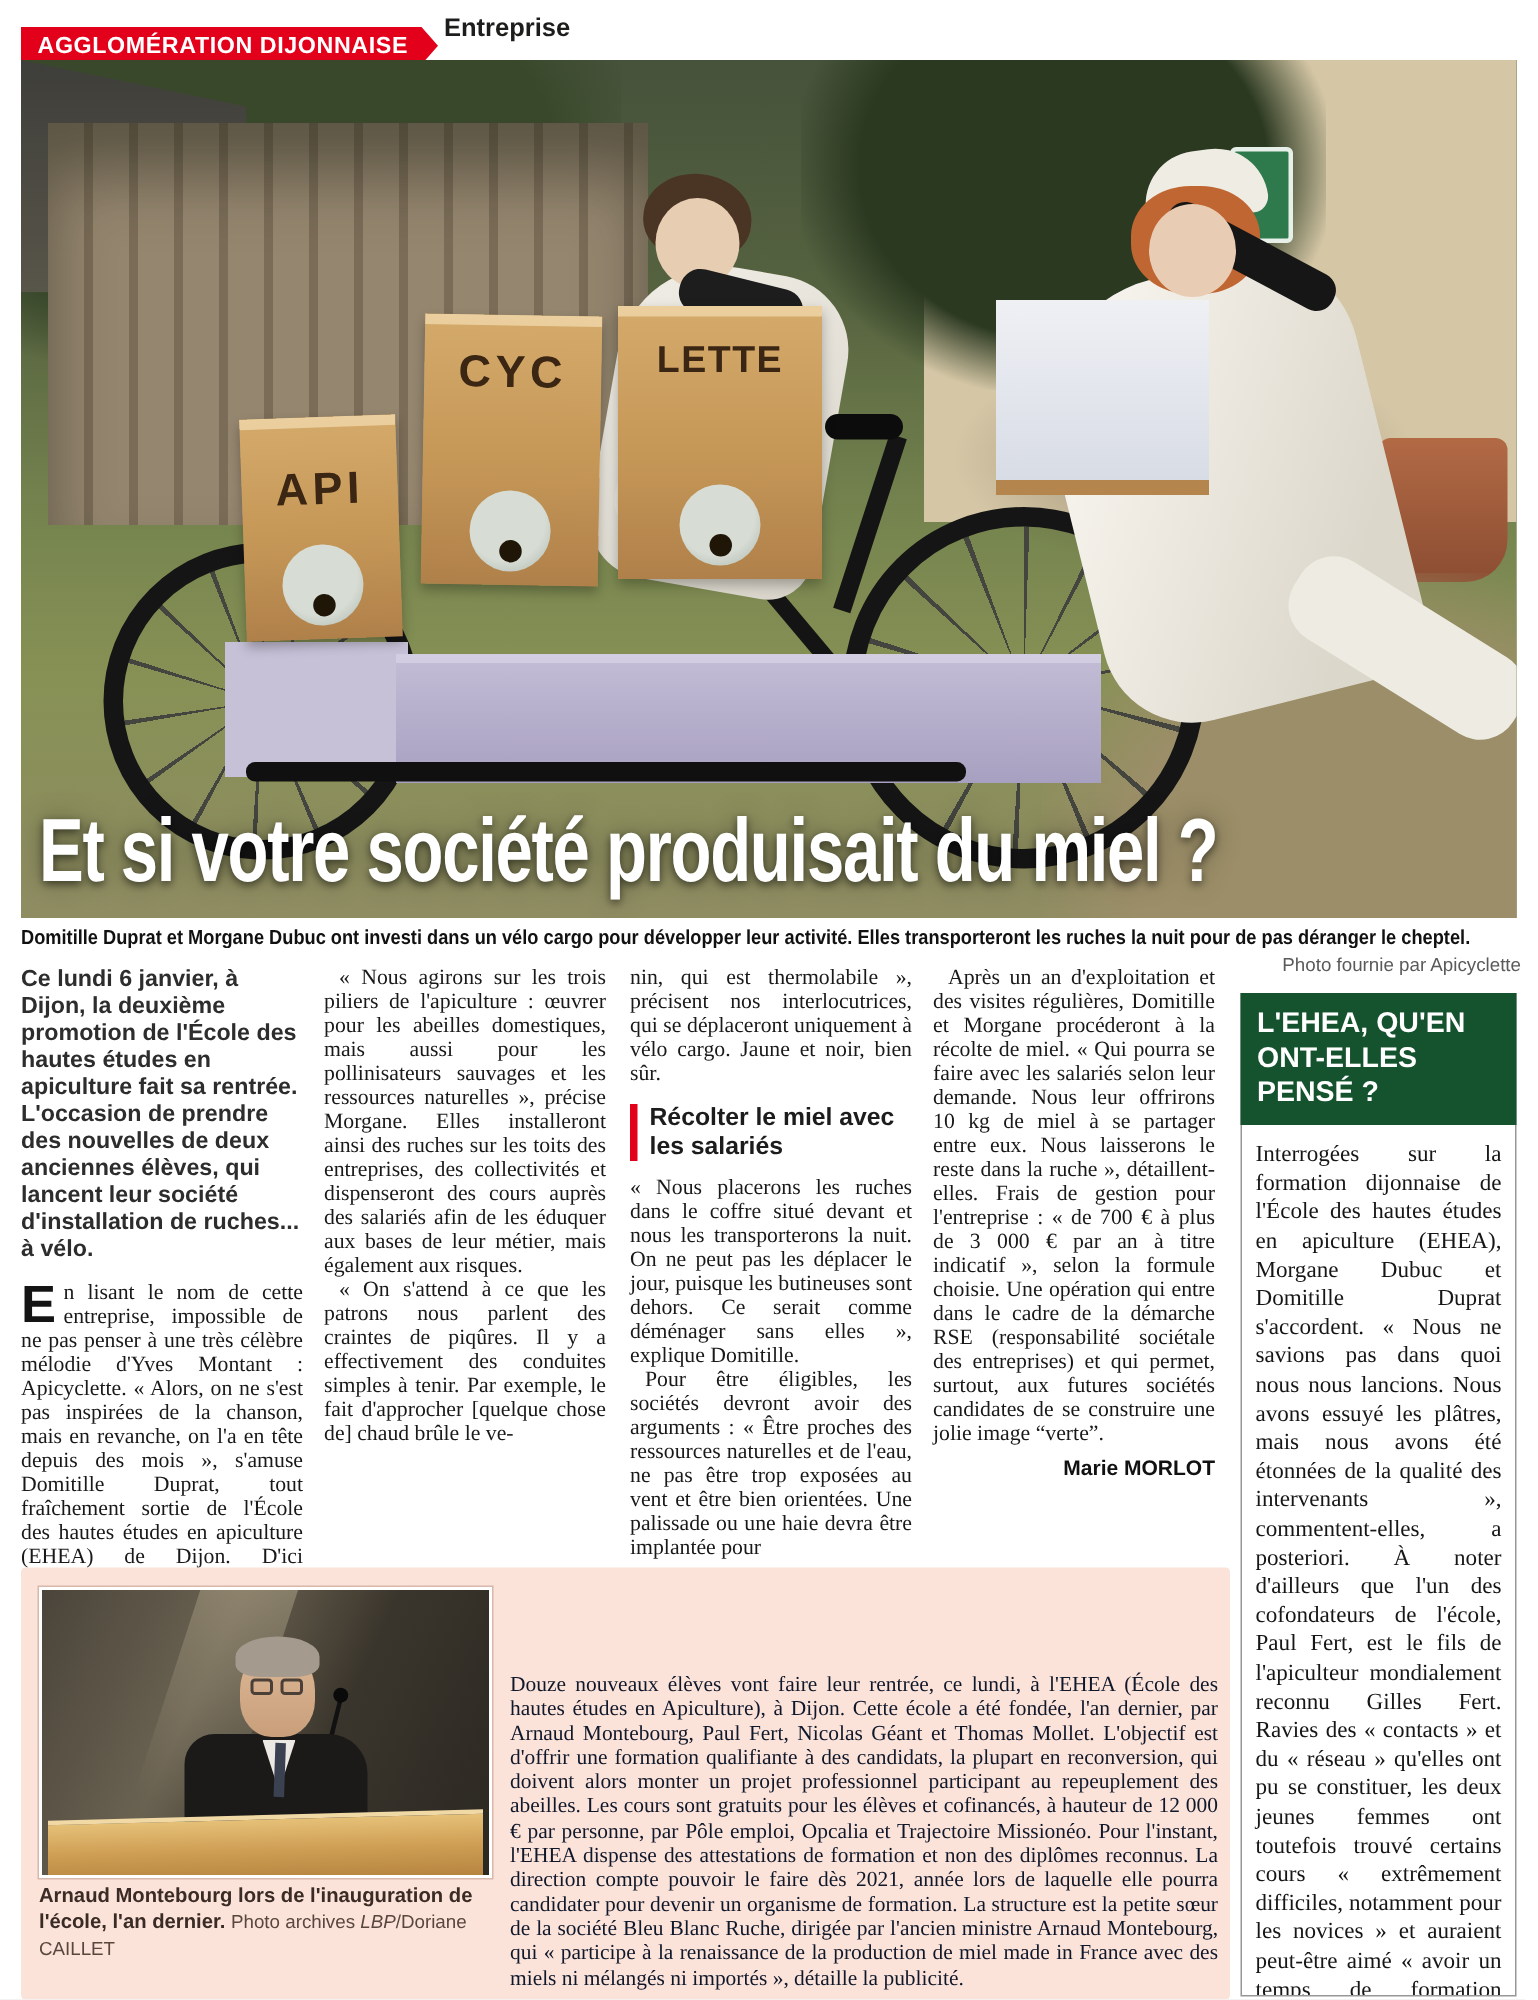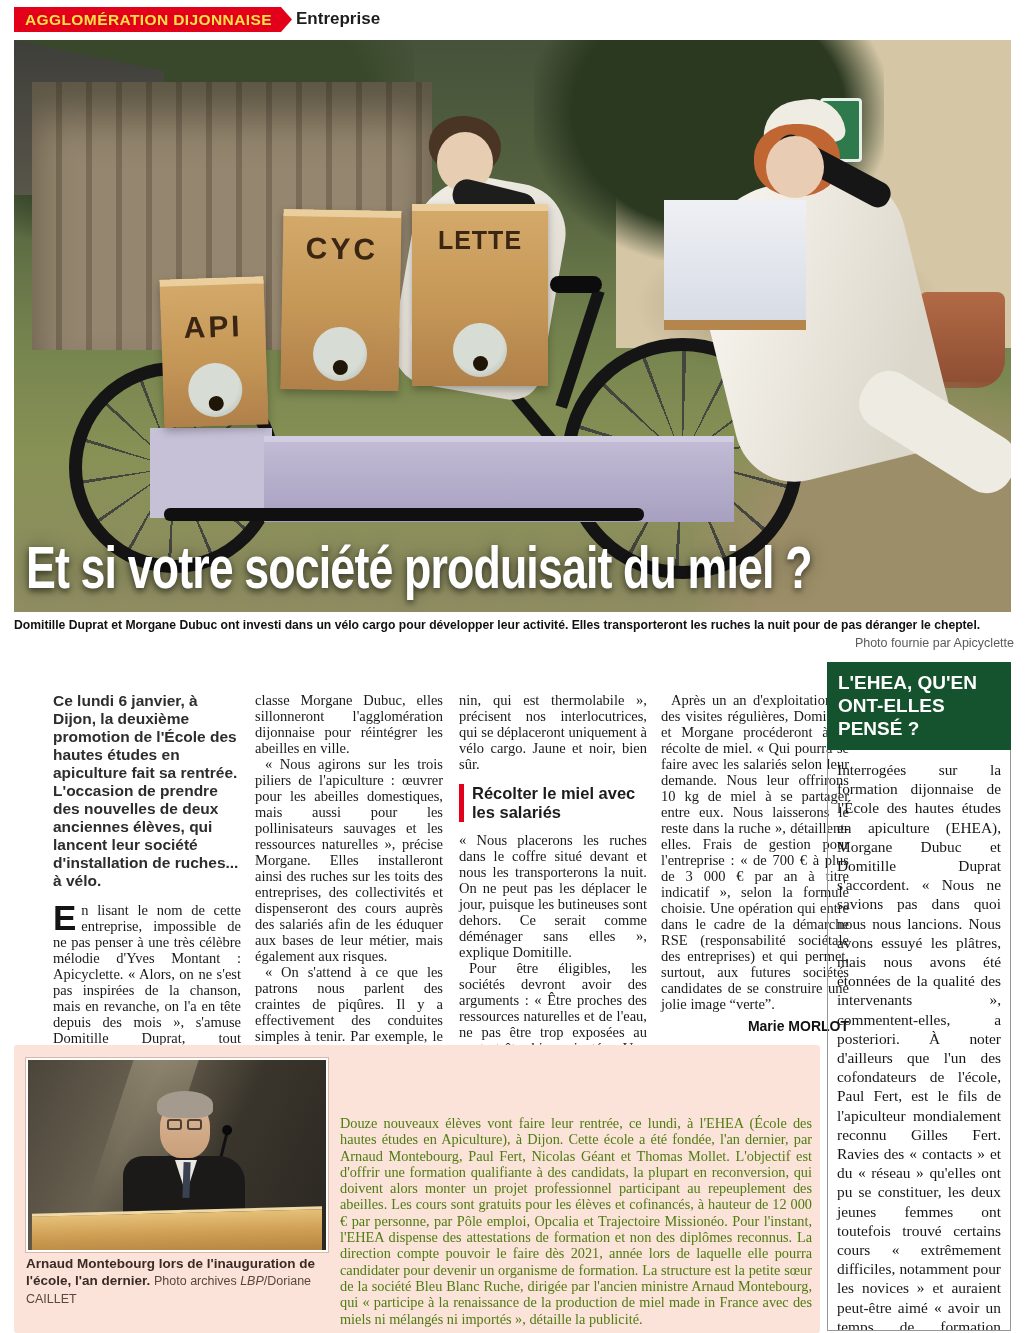--- a/index.html
+++ b/index.html
@@ -1,21 +1,21 @@
 <!DOCTYPE html>
 <html lang="fr"><head>
 <meta charset="utf-8">
 <style>
   html,body{margin:0;padding:0;background:#e9e9e9;}
   .page{position:relative;width:1025px;height:1333px;background:#ffffff;margin:0 auto;
         font-family:"Liberation Sans",sans-serif;overflow:hidden;}
 
   
-  .banner{position:absolute;left:14px;top:7px;height:25px;line-height:25px;background:#e2001a;
-          color:#fde047;font-weight:bold;font-size:15.5px;letter-spacing:.4px;padding:0 20px 0 11px;
+  .banner{position:absolute;left:14px;top:18px;height:25px;line-height:25px;background:#e2001a;
+          color:#ffffff;font-weight:bold;font-size:15.5px;letter-spacing:.4px;padding:0 20px 0 11px;
           clip-path:polygon(0 0,calc(100% - 11px) 0,100% 50%,calc(100% - 11px) 100%,0 100%);}
   .section-label{position:absolute;left:296px;top:9px;font-size:17px;font-weight:600;color:#1d1d1b;}
 
   
   .main-photo{position:absolute;left:14px;top:40px;width:997px;height:572px;margin:0;
               overflow:hidden;background:#5d6a42;}
   .main-photo div{position:absolute;}
   .ph-base{inset:0;background:linear-gradient(180deg,#46523a 0%,#566340 28%,#74834e 52%,#879155 72%,#8f8c62 100%);}
   .ph-foliage-left{left:-60px;top:-40px;width:460px;height:250px;
       background:radial-gradient(ellipse at 45% 40%,#39482b 58%,rgba(57,72,43,0) 76%);}
@@ -91,21 +91,21 @@
       transform:scaleX(.86) scaleY(1.15);transform-origin:left bottom;
       text-shadow:0 2px 6px rgba(0,0,0,.55),0 0 18px rgba(0,0,0,.35);}
 
   
   .photo-caption{position:absolute;left:14px;top:617px;width:1000px;}
   .cap-bold{display:block;font-weight:bold;font-size:13.5px;color:#111;white-space:nowrap;
       transform:scaleX(.9);transform-origin:left top;}
   .cap-credit{display:block;margin-top:4px;font-size:12.5px;color:#5a5a5a;text-align:right;}
 
   
-  .col{position:absolute;top:692px;width:188px;margin-left:39px;}
+  .col{position:absolute;top:644px;width:188px;}
   .col1{left:14px;} .col2{left:216px;} .col3{left:420px;} .col4{left:622px;}
   .lead{margin:0 0 12px;font-weight:bold;font-size:15.5px;line-height:18px;color:#2d2d2d;}
   .body-text{margin:0;font-family:"Liberation Serif",serif;font-size:14.5px;line-height:16px;
       color:#191919;text-align:justify;}
   .indent{text-indent:10px;}
   .dropcap{float:left;font-family:"Liberation Sans",sans-serif;font-weight:bold;font-size:35px;
       line-height:28px;padding:2px 5px 0 0;color:#141414;}
   .subhead{display:flex;gap:8px;margin:12px 0 10px;font-size:16.5px;line-height:19px;font-weight:bold;color:#1c1c1c;}
   .subhead-bar{flex:0 0 5px;background:#e2001a;}
   .byline{margin:6px 0 0;text-align:right;font-weight:bold;font-size:14px;color:#111;}
@@ -140,21 +140,21 @@
   .amb-mic:after{content:"";position:absolute;left:-4px;top:-8px;width:10px;height:10px;background:#0a0a0a;border-radius:50%;}
   .amb-lectern{left:4px;top:150px;width:290px;height:44px;transform:skewY(-1.5deg);
       background:linear-gradient(180deg,#e6c078 0%,#cf9f55 45%,#b2803c 100%);border-top:3px solid #f0d9a4;}
   .amb-caption{position:absolute;left:12px;top:210px;width:304px;margin:0;font-size:13.5px;line-height:17px;color:#3a2b24;}
   .amb-caption strong{font-weight:bold;}
   .amb-caption .credit{font-weight:normal;font-size:12.5px;color:#59463c;}
   .amb-caption .credit em{font-style:italic;}
   .formation-title{position:absolute;left:326px;top:6px;width:480px;margin:0;font-size:25px;line-height:30px;
       font-weight:700;color:#5d3a30;}
   .formation-body{position:absolute;left:326px;top:70px;width:472px;margin:0;font-family:"Liberation Serif",serif;
-      font-size:14.3px;line-height:16.3px;color:#4d7c0f;text-align:justify;}
+      font-size:14.3px;line-height:16.3px;color:#0f172a;text-align:justify;}
 </style>
 </head>
 <body>
 
 <div class="page">
 
   <div class="banner">
     <span>AGGLOMÉRATION DIJONNAISE</span>
   </div>
   <div class="section-label">Entreprise</div>
@@ -216,21 +216,20 @@
     <span class="cap-bold">Domitille Duprat et Morgane Dubuc ont investi dans un vélo cargo pour développer leur activité. Elles transporteront les ruches la nuit pour de pas déranger le cheptel.</span>
     <span class="cap-credit">Photo fournie par Apicyclette</span>
   </div>
 
   <div class="col col1">
     <p class="lead">Ce lundi 6 janvier, à Dijon, la deuxième promotion de l'École des hautes études en apiculture fait sa rentrée. L'occasion de prendre des nouvelles de deux anciennes élèves, qui lancent leur société d'installation de ruches... à vélo.</p>
     <p class="body-text"><span class="dropcap">E</span><span>n lisant le nom de cette entreprise, impossible de ne pas penser à une très célèbre mélodie d'Yves Montant : Apicyclette. « Alors, on ne s'est pas inspirées de la chanson, mais en revanche, on l'a en tête depuis des mois », s'amuse Domitille Duprat, tout fraîchement sortie de l'École des hautes études en apiculture (EHEA) de Dijon. D'ici quelques semaines, avec sa camarade de</span></p>
   </div>
 
   <div class="col col2">
-    <p class="body-text">classe Morgane Dubuc, elles sillonneront l'agglomération dijonnaise pour réintégrer les abeilles en ville.</p>
     <p class="body-text indent">« Nous agirons sur les trois piliers de l'apiculture : œuvrer pour les abeilles domestiques, mais aussi pour les pollinisateurs sauvages et les ressources naturelles », précise Morgane. Elles installeront ainsi des ruches sur les toits des entreprises, des collectivités et dispenseront des cours auprès des salariés afin de les éduquer aux bases de leur métier, mais également aux risques.</p>
     <p class="body-text indent">« On s'attend à ce que les patrons nous parlent des craintes de piqûres. Il y a effectivement des conduites simples à tenir. Par exemple, le fait d'approcher [quelque chose de] chaud brûle le ve-</p>
   </div>
 
   <div class="col col3">
     <p class="body-text">nin, qui est thermolabile », précisent nos interlocutrices, qui se déplaceront uniquement à vélo cargo. Jaune et noir, bien sûr.</p>
     <h3 class="subhead">
       <span class="subhead-bar"></span>
       <span>Récolter le miel avec les salariés</span>
     </h3>

